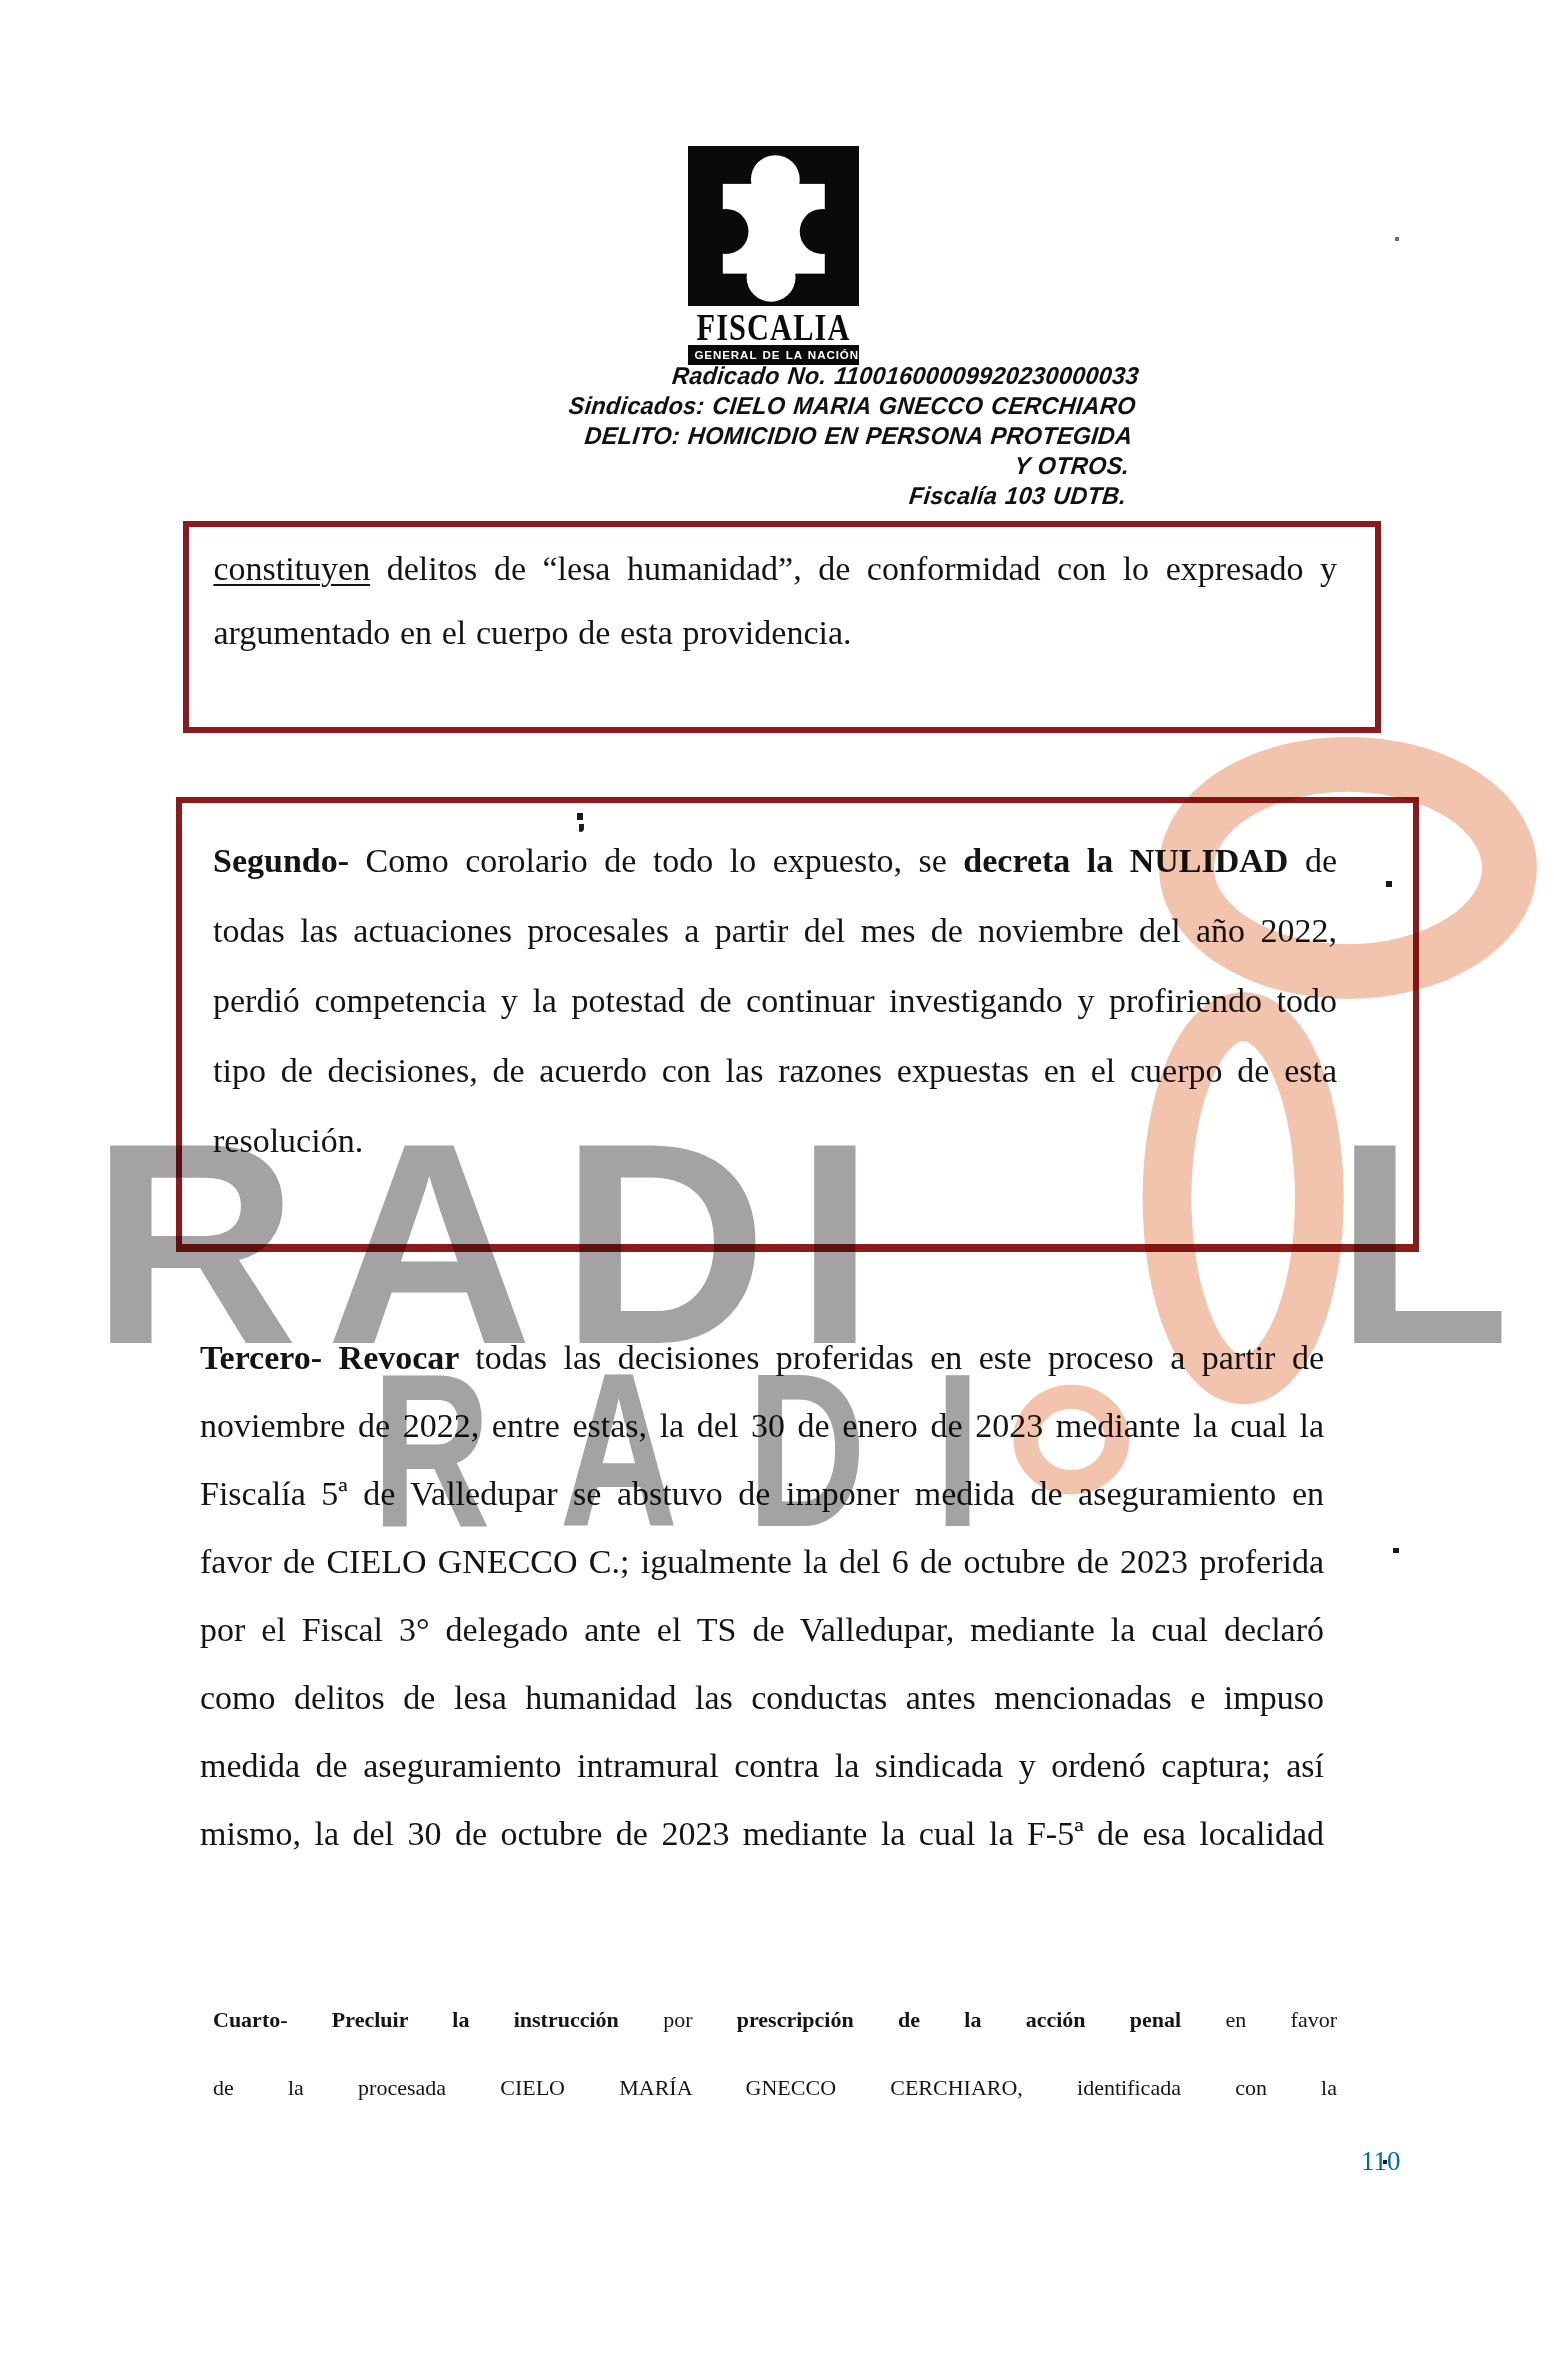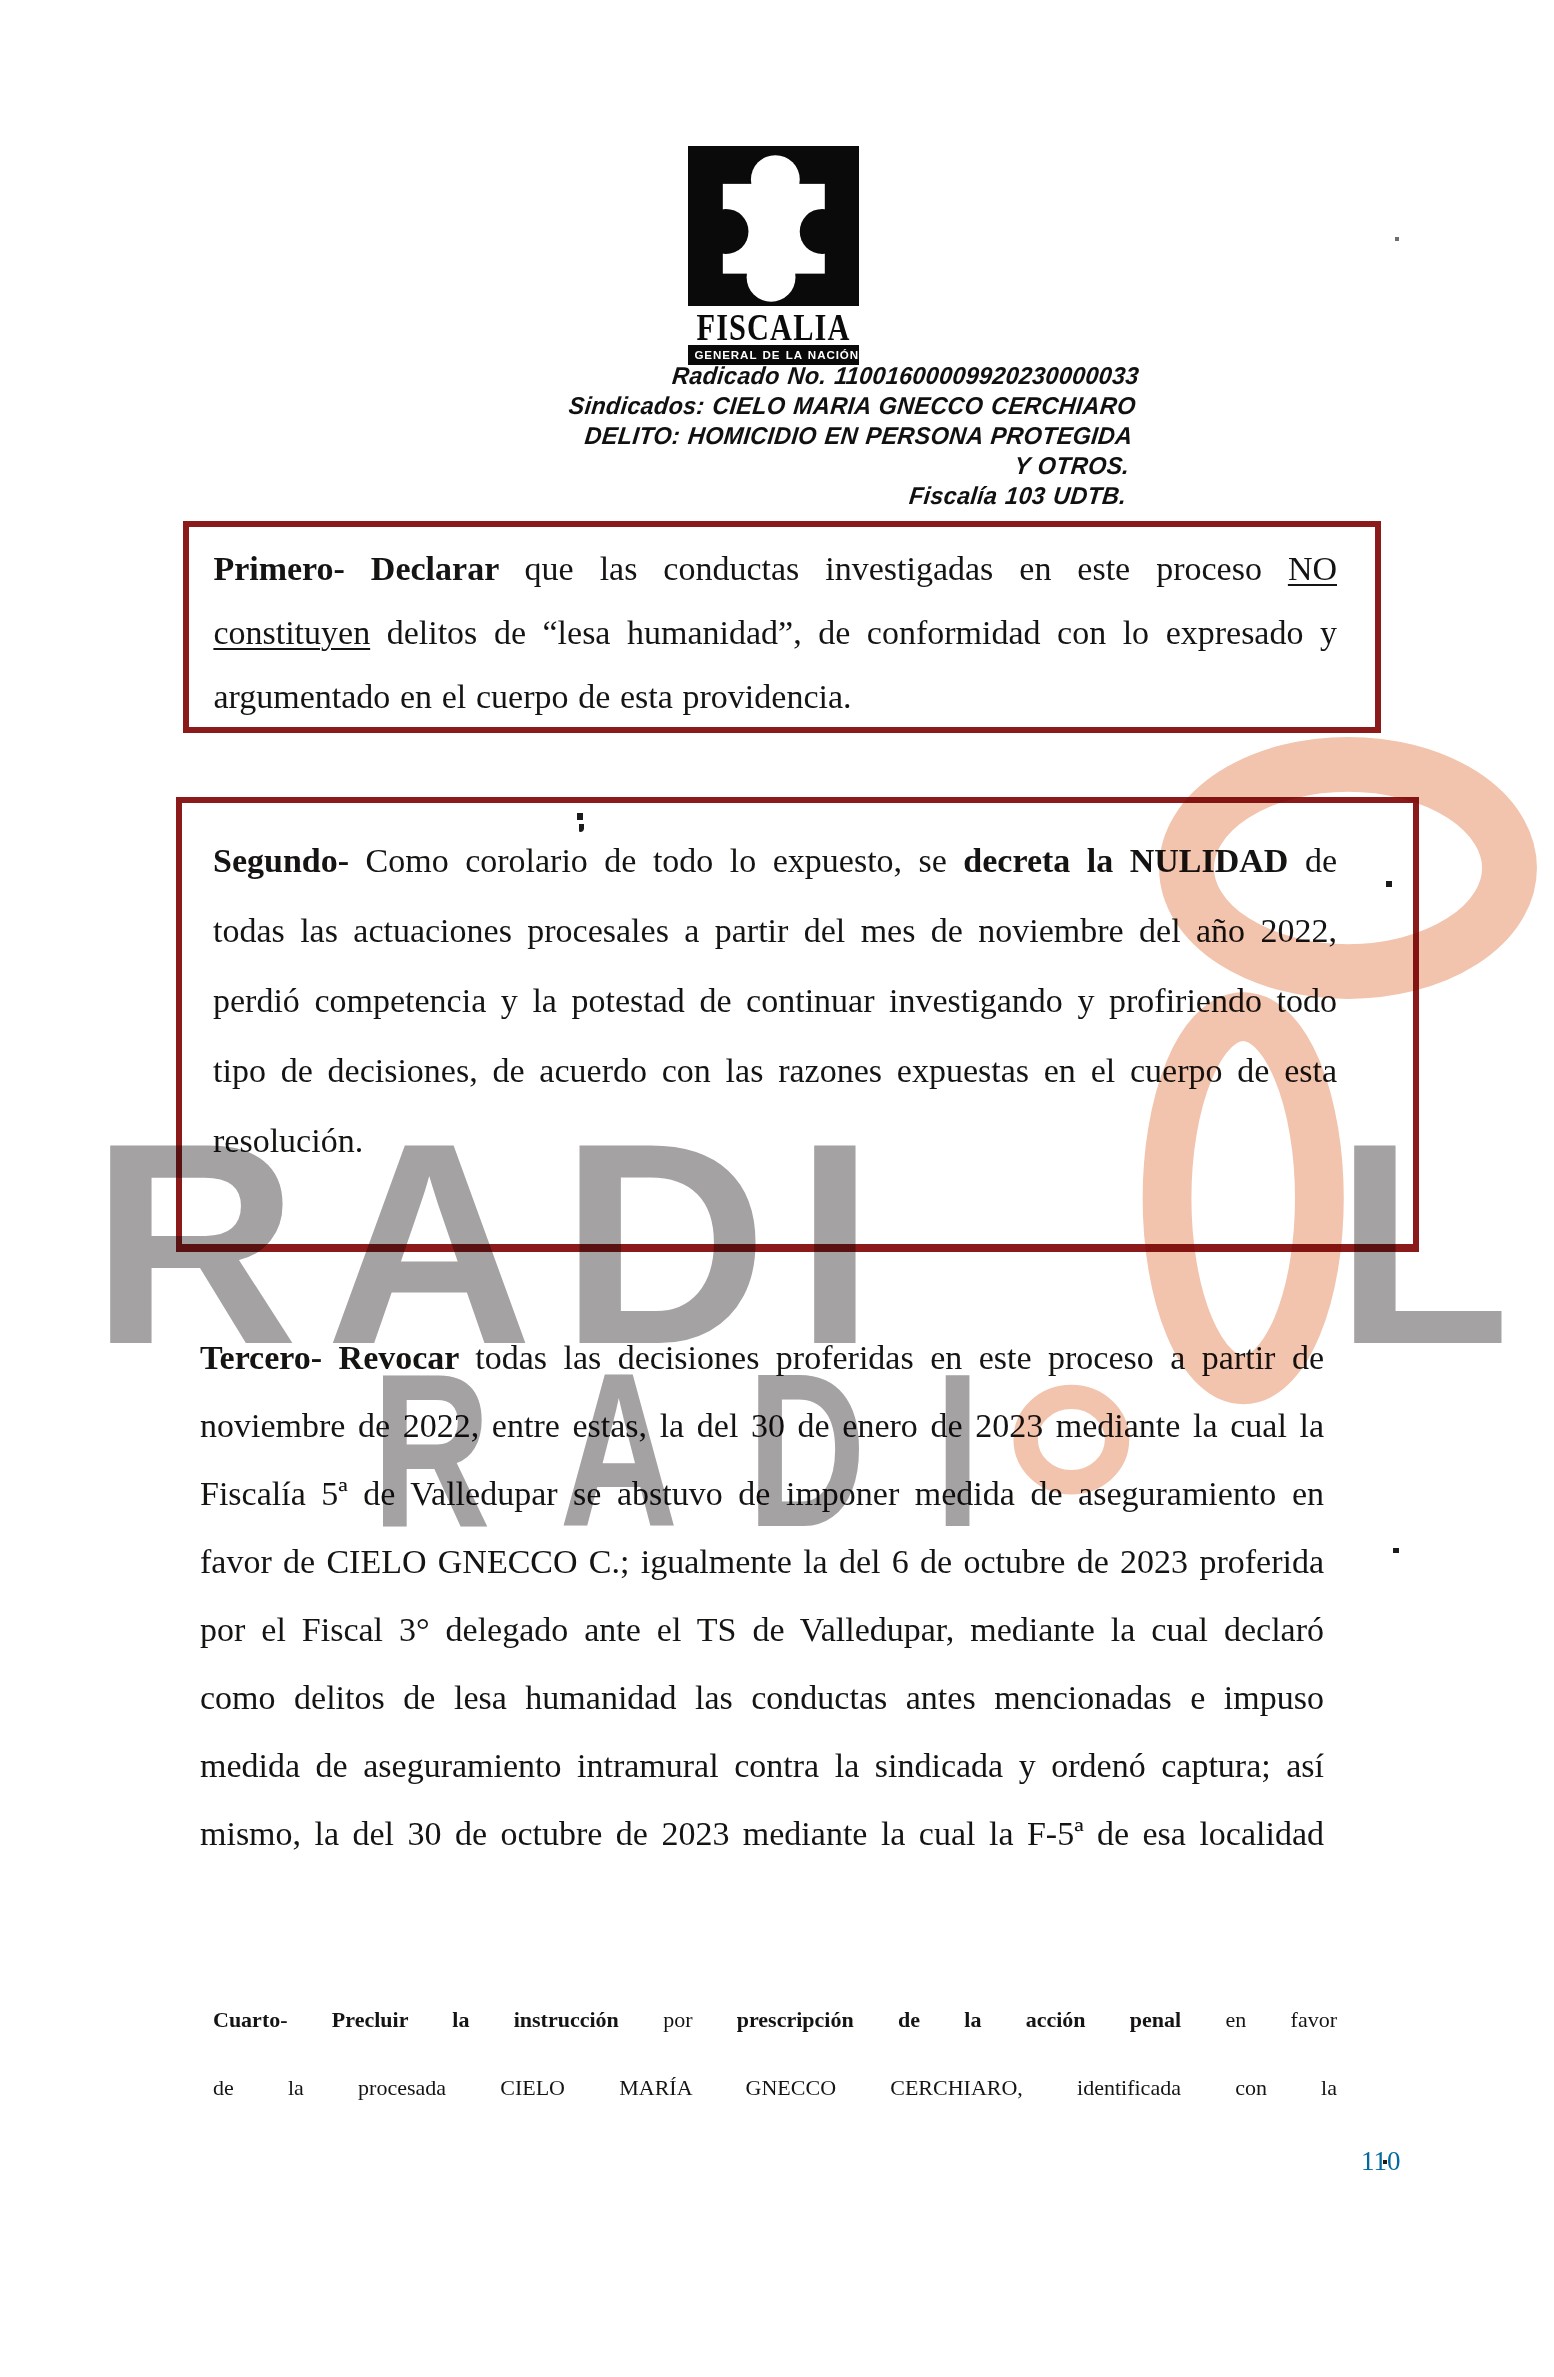--- a/index.html
+++ b/index.html
@@ -91,21 +91,20 @@
 
     <div class="case-header">
       <div>Radicado No. 11001600009920230000033</div>
       <div>Sindicados: CIELO MARIA GNECCO CERCHIARO</div>
       <div>DELITO: HOMICIDIO EN PERSONA PROTEGIDA</div>
       <div>Y OTROS.</div>
       <div>Fiscalía 103 UDTB.</div>
     </div>
 
     <div class="box1">
-        <div class="tline just"><span class="rb">Primero- Declarar </span><span>que las conductas investigadas en este proceso </span><span class="ru">NO</span></div>
         <div class="tline just"><span class="ru">constituyen</span><span> delitos de “lesa humanidad”, de conformidad con lo expresado y</span></div>
         <div class="tline"><span>argumentado en el cuerpo de esta providencia.</span></div>
       </div>
 
     <div class="box2">
         <div class="tline just"><span class="rb">Segundo- </span><span>Como corolario de todo lo expuesto, se </span><span class="rb">decreta la NULIDAD</span><span> de</span></div>
         <div class="tline just"><span>todas las actuaciones procesales a partir del mes de noviembre del año 2022,</span></div>
         <div class="tline just"><span>perdió competencia y la potestad de continuar investigando y profiriendo todo</span></div>
         <div class="tline just"><span>tipo de decisiones, de acuerdo con las razones expuestas en el cuerpo de esta</span></div>
         <div class="tline"><span>resolución.</span></div>

